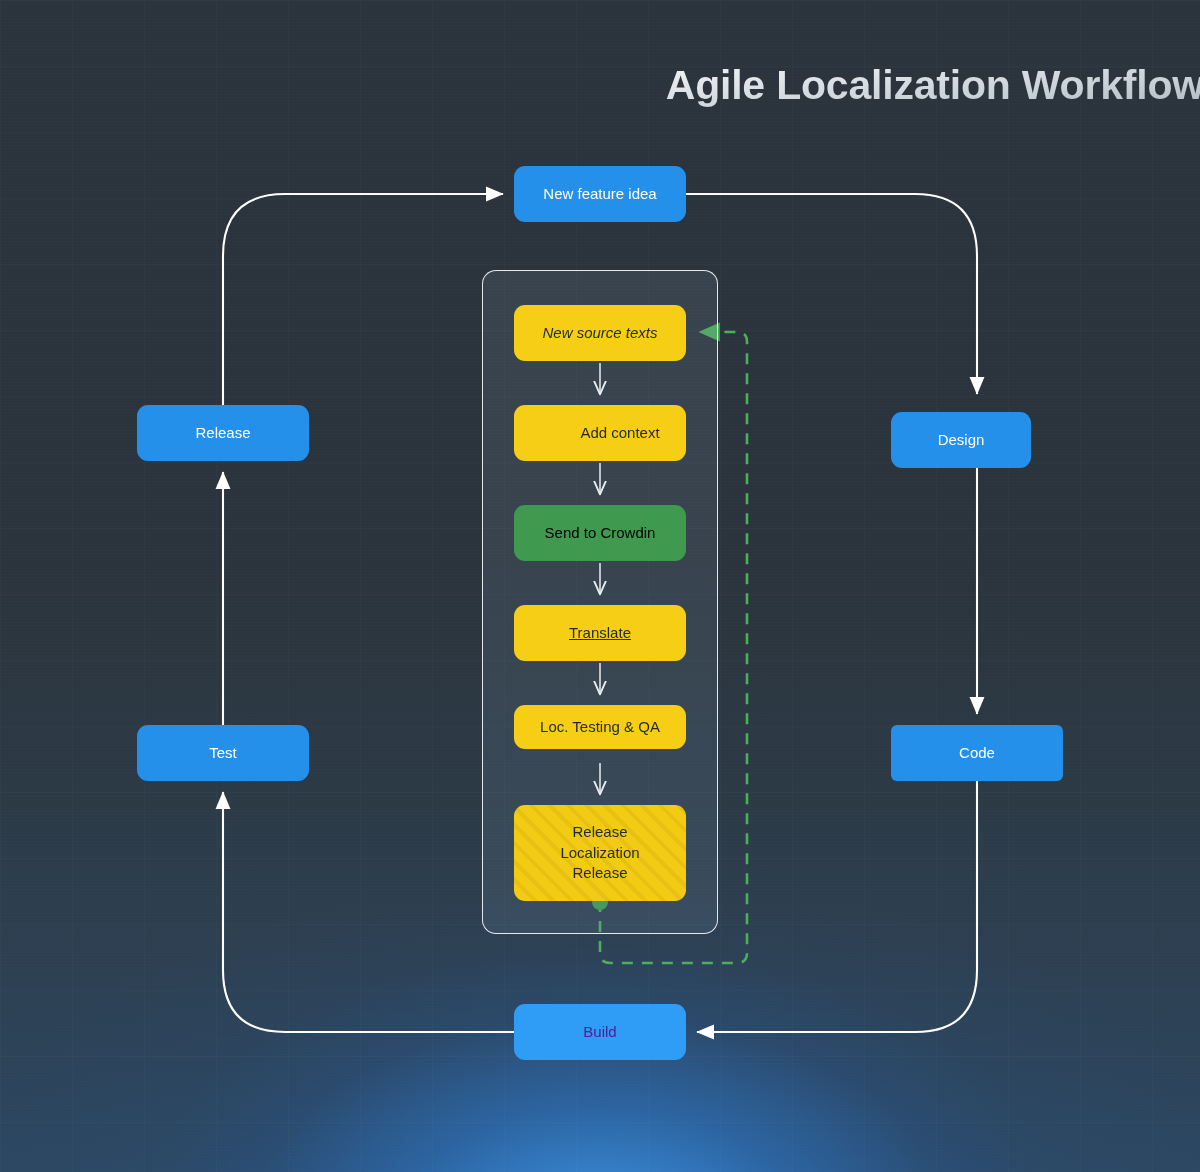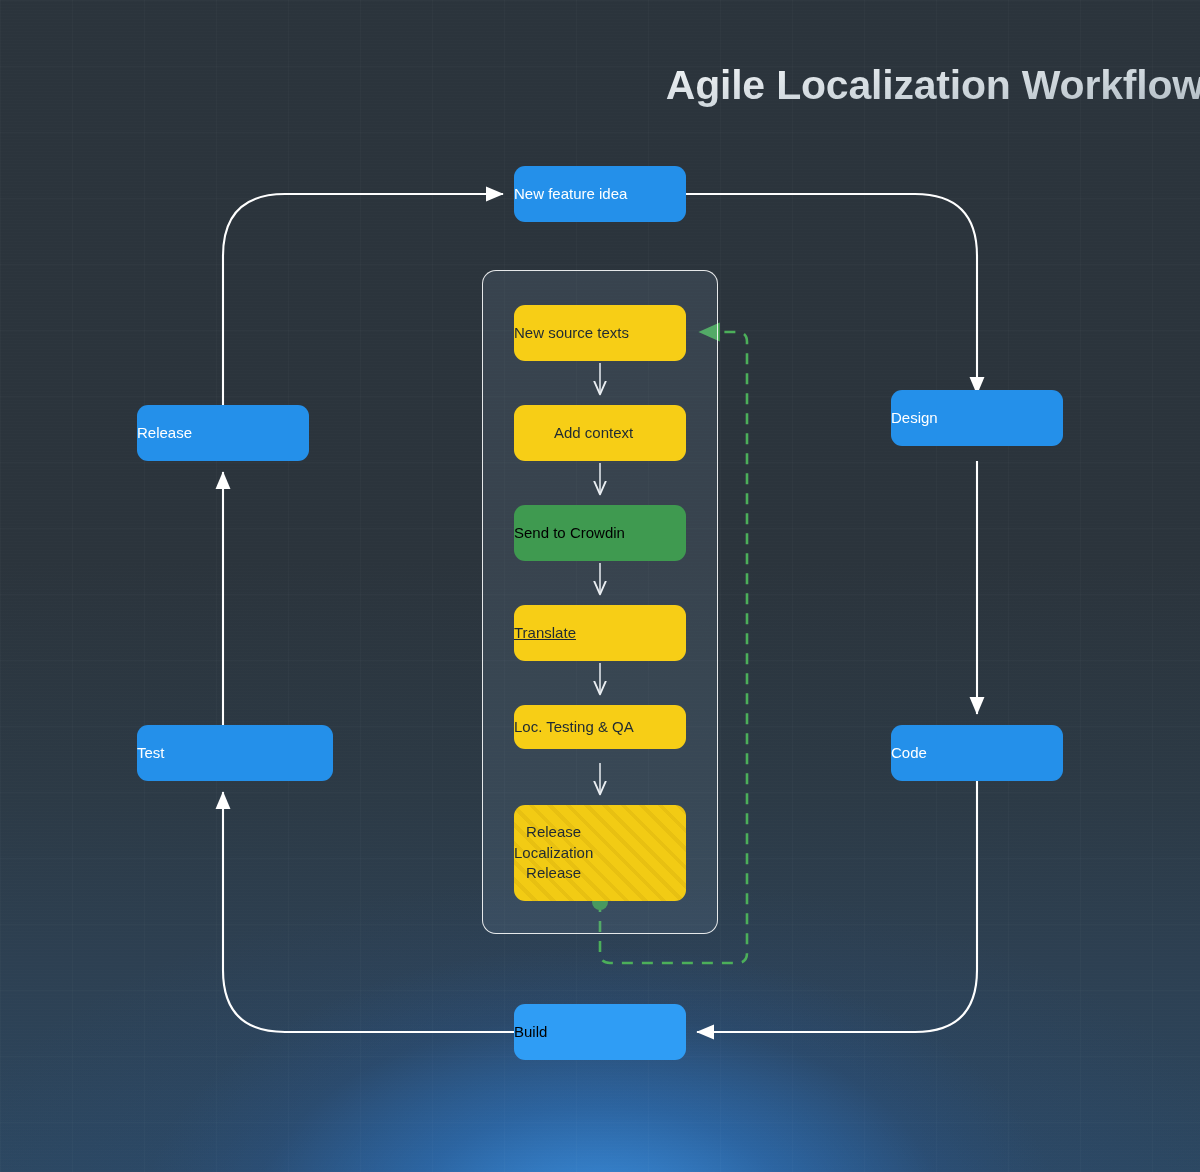--- a/index.html
+++ b/index.html
@@ -54,48 +54,49 @@
     background: rgba(125,150,172,0.16);
     border: 1.6px solid rgba(255,255,255,0.88);
     border-radius: 14px;
   }
 
   
   .node {
     position: absolute;
     display: flex;
     align-items: center;
+    justify-content: center;
     text-align: center;
     border-radius: 11px;
     font-size: 15px;
     line-height: 20px;
     font-weight: normal;
     user-select: none;
   }
   .node.blue  { background: #2490ea; color: #ffffff; }
-  .node.blue-bright { background: #2f9df5; color: #000000; }
+  .node.blue-bright { background: #2f9df5; color: #4c1d95; }
   .node.yellow { background: #f7ce16; color: #1f2a33; }
   .node.green  { background: #3f9a50; color: #000000; }
   .node.hatched {
     background:
       repeating-linear-gradient(45deg,
         rgba(205,165,10,0.28) 0px, rgba(205,165,10,0.28) 4px,
         rgba(0,0,0,0) 4px, rgba(0,0,0,0) 13px),
       #f2cb14;
     color: #1f2a33;
   }
 
   #n-new-feature { left: 514px; top: 166px;  width: 172px; height: 56px; }
   #n-release     { left: 137px; top: 405px;  width: 172px; height: 56px; }
-  #n-design      { left: 891px; top: 390px;  width: 172px; height: 56px; }
-  #n-test        { left: 137px; top: 725px;  width: 196px; height: 56px; }
-  #n-code        { left: 891px; top: 725px;  width: 172px; height: 56px; }
+  #n-design      { left: 891px; top: 412px;  width: 140px; height: 56px; }
+  #n-test        { left: 137px; top: 725px;  width: 172px; height: 56px; }
+  #n-code        { left: 891px; top: 725px;  width: 172px; height: 56px; border-radius: 6px; }
   #n-build       { left: 514px; top: 1004px; width: 172px; height: 56px; }
 
-  #n-source  { left: 514px; top: 305px; width: 172px; height: 56px; }
+  #n-source  { left: 514px; top: 305px; width: 172px; height: 56px; font-style: italic; }
   #n-context { left: 514px; top: 405px; width: 172px; height: 56px; padding-left: 40px; }
   #n-crowdin { left: 514px; top: 505px; width: 172px; height: 56px; }
   #n-translate { left: 514px; top: 605px; width: 172px; height: 56px; text-decoration: underline; }
   #n-qa      { left: 514px; top: 705px; width: 172px; height: 44px; }
   #n-release-ml { left: 514px; top: 805px; width: 172px; height: 96px;
                   font-size: 15px; line-height: 20.5px; }
 
   #edges { position: absolute; left: 0; top: 0; width: 1200px; height: 1172px; pointer-events: none; }
 </style>
 </head>

